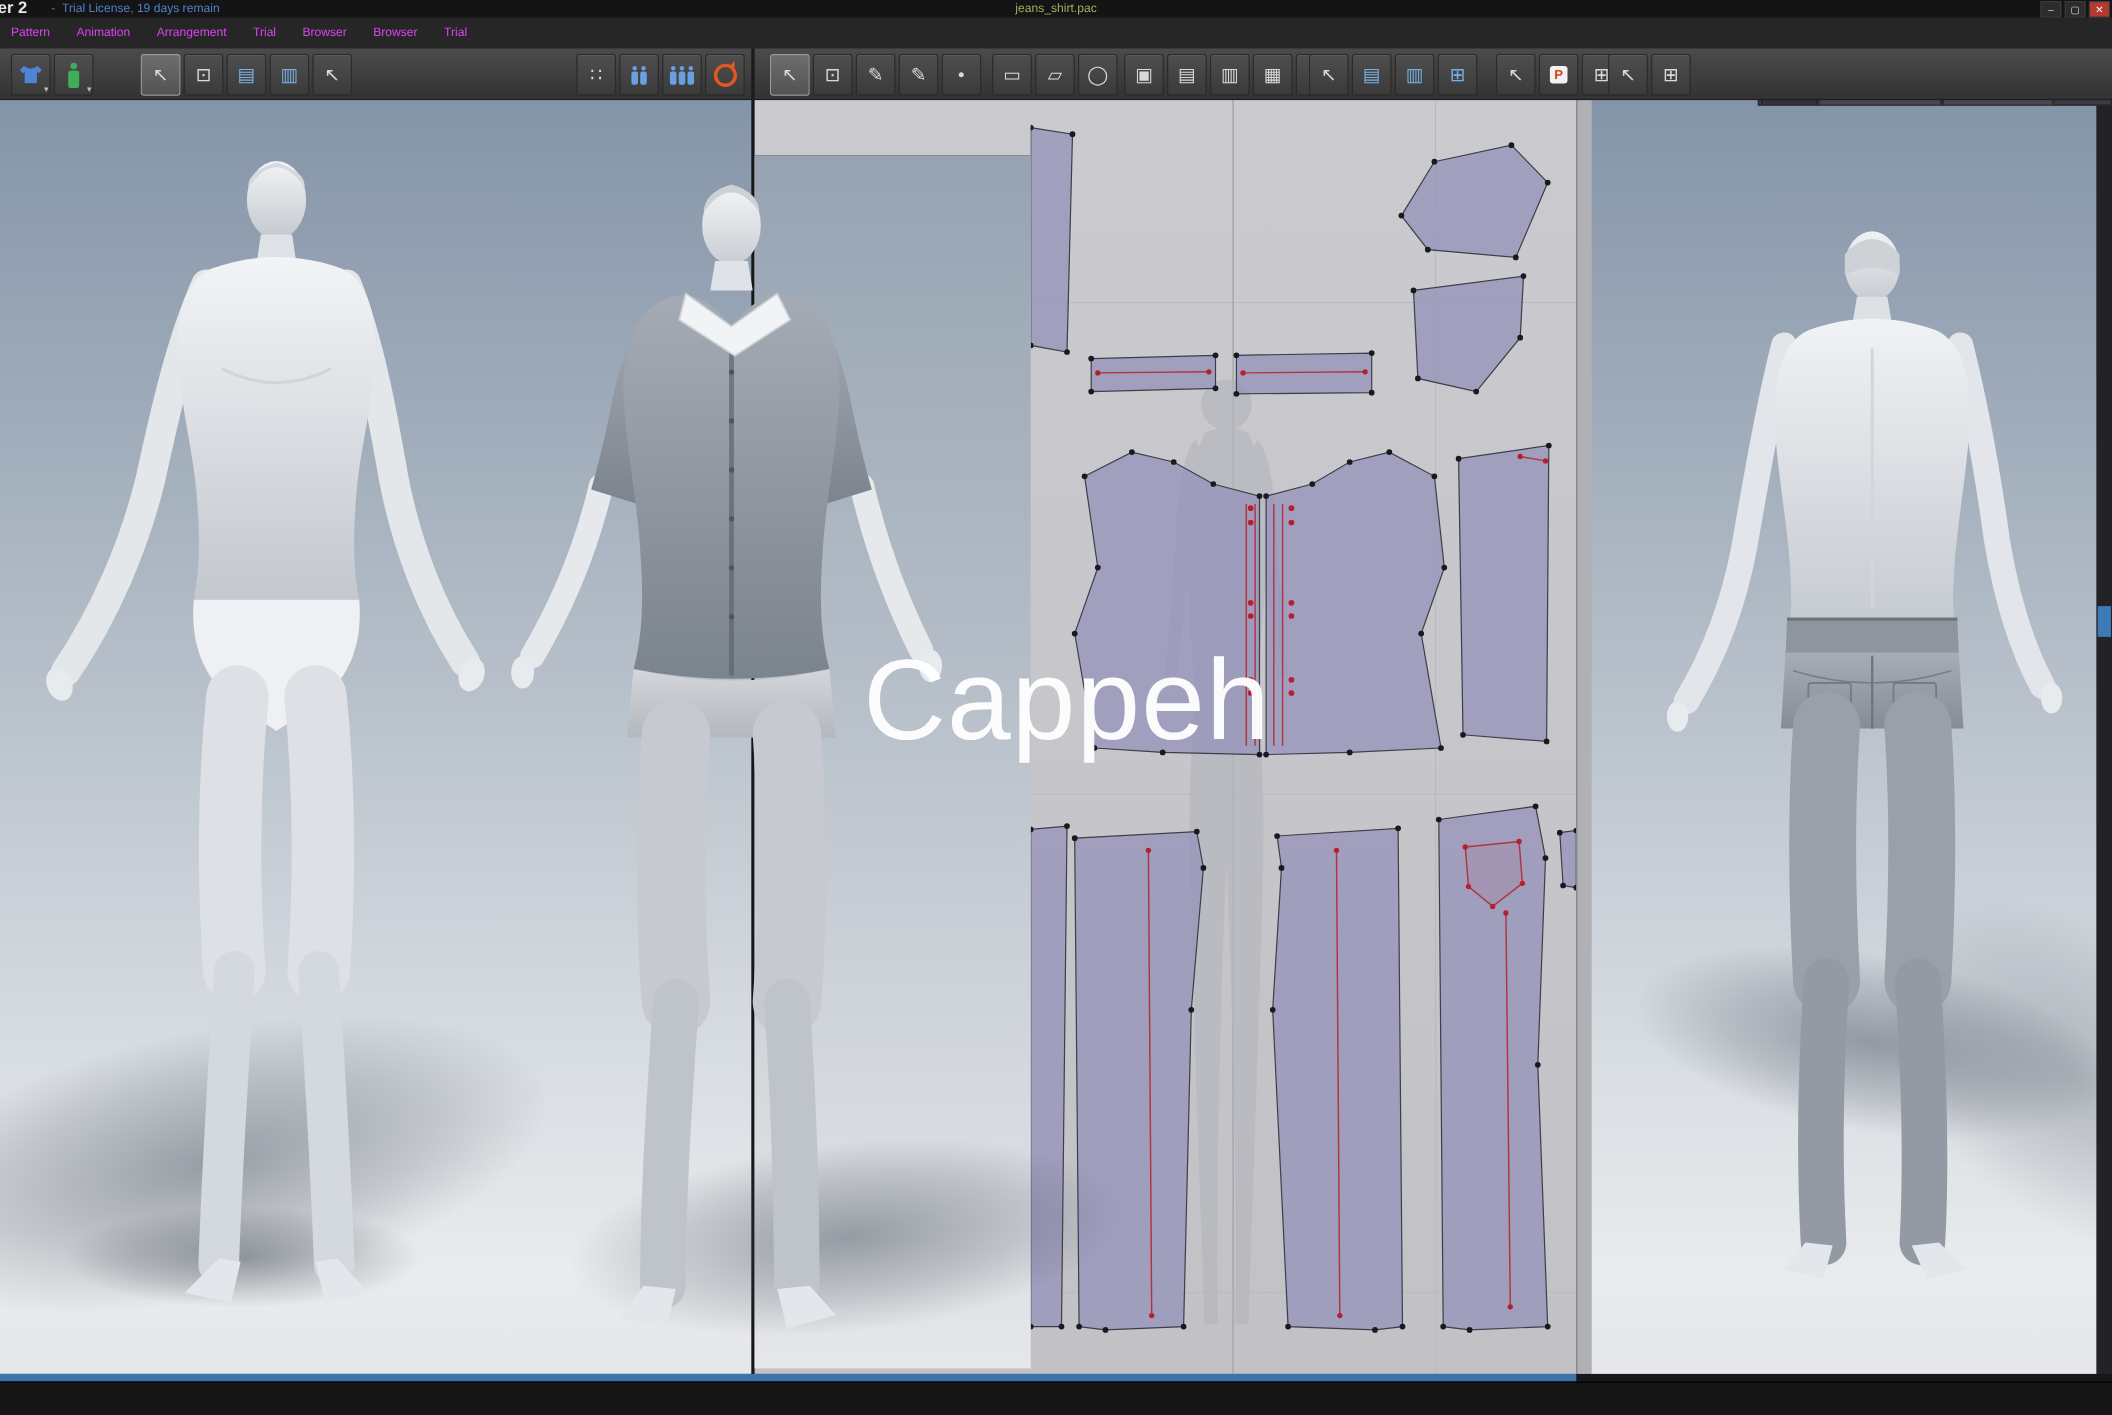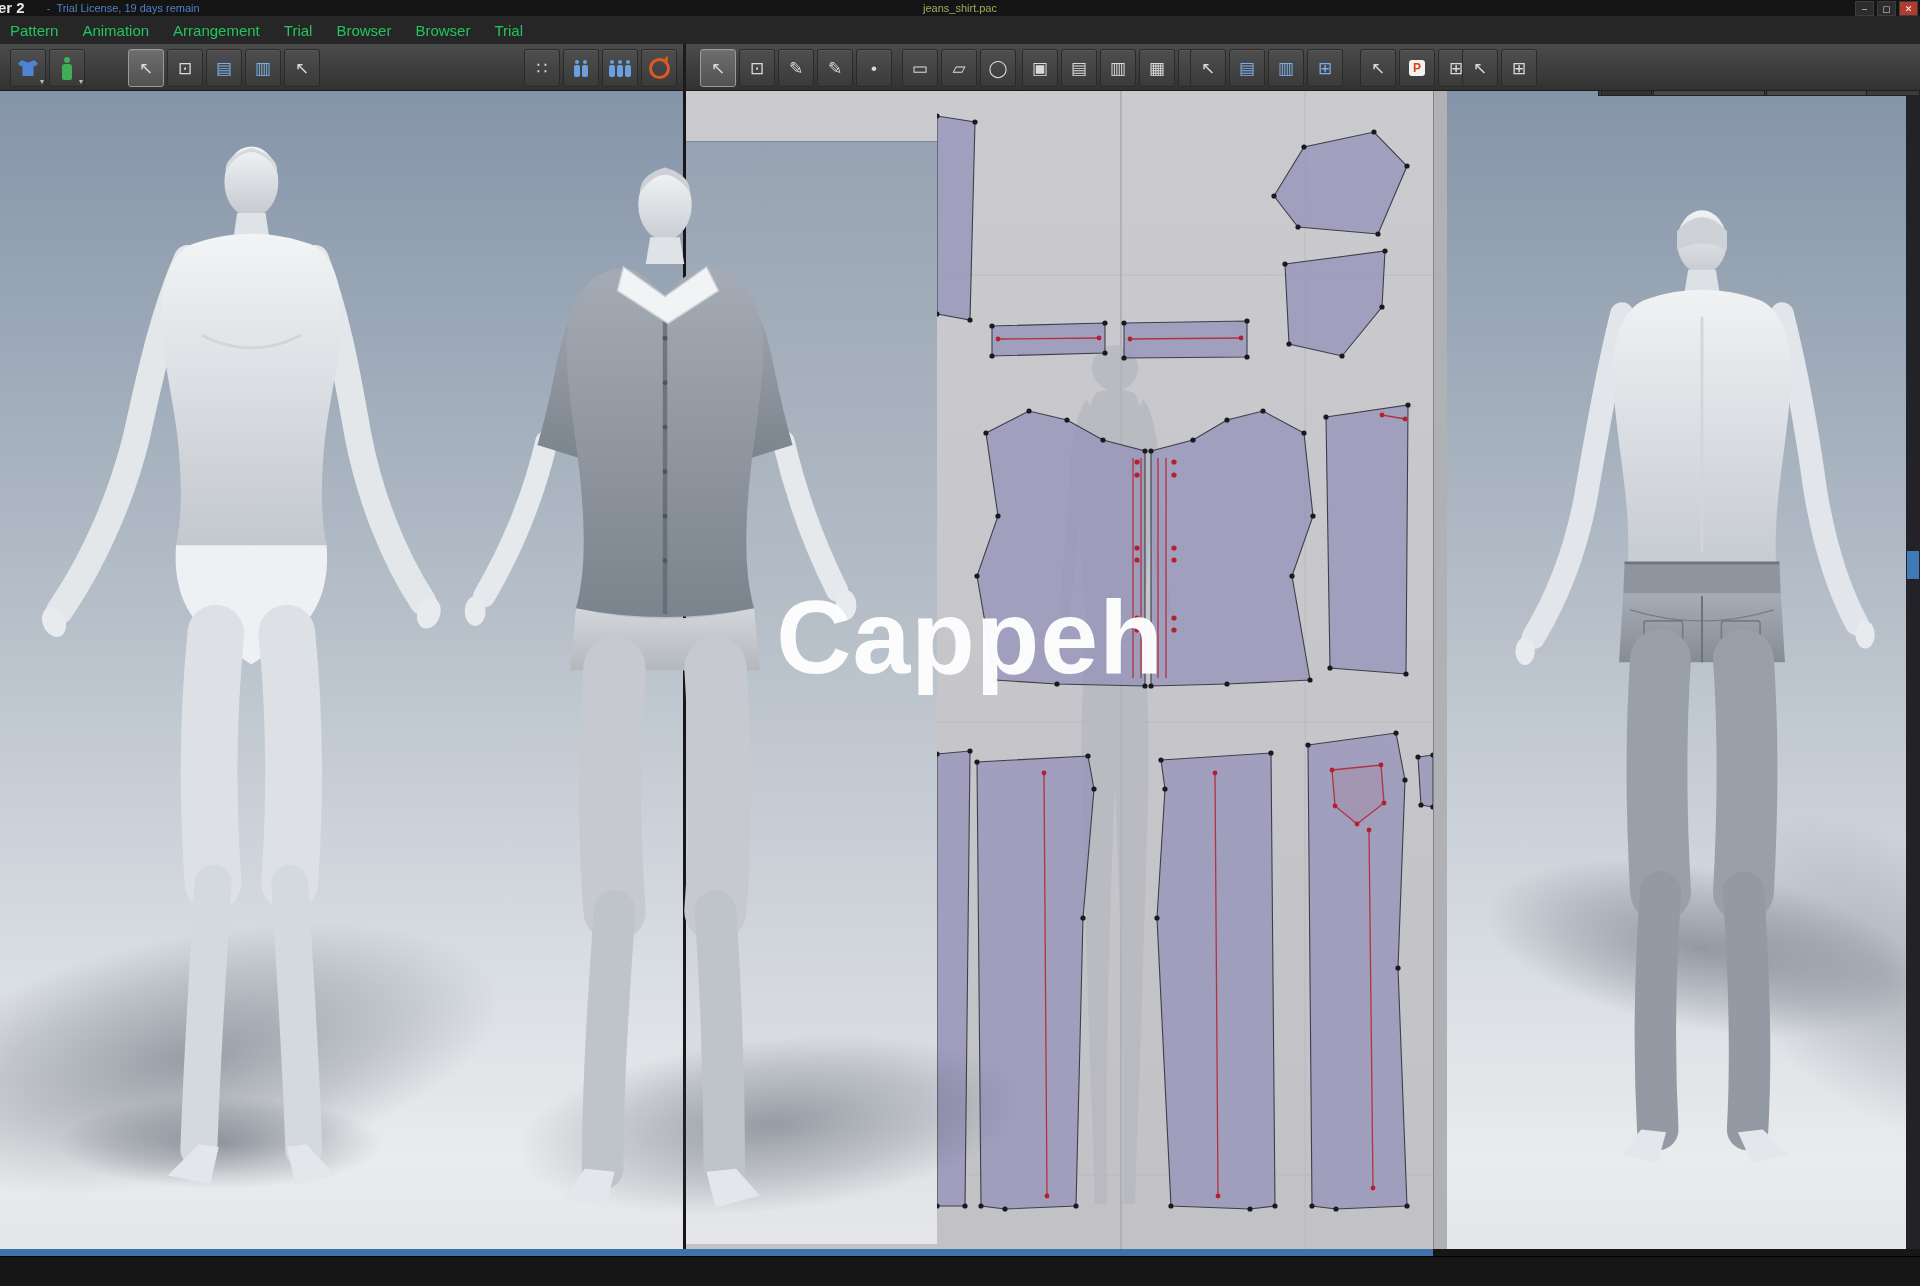--- a/index.html
+++ b/index.html
@@ -13,21 +13,21 @@
   .lic-sep{color:#4f81c7;margin:0 6px 0 22px}
   .license{color:#4f81c7}
   .filename{position:absolute;left:50%;transform:translateX(-50%);color:#a4ab5e}
   .win-controls{position:absolute;right:2px;top:1px;display:flex;gap:3px}
   .win-btn{width:17px;height:13px;display:flex;align-items:center;justify-content:center;
            font-size:9px;color:#ddd;background:#2c2c2c;border:1px solid #3c3c3c}
   .win-btn.close{background:#b23a2e;color:#fff}
 
   .menubar{position:absolute;left:0;top:16px;width:1920px;height:28px;background:#262626;
            display:flex;align-items:center;gap:24px;padding-left:10px;z-index:10}
-  .menu-item{font-size:15px;color:#22c55e;cursor:default}
+  .menu-item{font-size:11px;color:#d946ef;cursor:default}
 
   .toolbar{position:absolute;left:0;top:44px;width:1920px;height:46px;
            background:linear-gradient(#4b4b4b,#323232);border-bottom:1px solid #1d1d1d;z-index:10}
   .tb-group{position:absolute;top:5px;display:flex;gap:3px}
   .tb-btn{width:34px;height:36px;display:flex;align-items:center;justify-content:center;
           border-radius:3px;font-size:17px;color:#d9d9d9;background:linear-gradient(#4e4e4e,#3a3a3a);
           border:1px solid #2a2a2a;box-shadow:inset 0 1px 0 rgba(255,255,255,.07);position:relative}
   .tb-btn.active{background:linear-gradient(#6e6e6e,#525252);border-color:#9a9a9a}
   .tb-btn .caret{position:absolute;right:1px;bottom:0;font-size:8px;color:#bdbdbd}
   .c-blue{color:#79b0e8}
@@ -86,21 +86,21 @@
   
   .ob-panel{position:absolute;left:1598px;top:49px;width:322px;z-index:9;font-size:11px}
   .ob-title{height:22px;background:linear-gradient(#7db1e0,#3e78ad);color:#f2f7fc;
       display:flex;align-items:center;padding-left:8px;border:1px solid #2b5a86;border-bottom:none}
   .ob-tabs{display:flex;background:#3c3c40;border:1px solid #222;padding:2px 2px 0 2px;gap:1px}
   .ob-tab{padding:3px 9px 4px 9px;background:#48484c;color:#d4d4d4;border:1px solid #1f1f1f;border-bottom:none}
   .ob-tab.active{background:#323236;color:#fff}
 
   
   .watermark{position:absolute;left:620px;top:585px;width:700px;text-align:center;
-      font-size:104px;font-weight:bold;color:#fff;opacity:.96;letter-spacing:1px;line-height:1;z-index:8}
+      font-size:104px;font-weight:normal;color:#fff;opacity:.96;letter-spacing:1px;line-height:1;z-index:8}
 </style>
 </head>
 <body>
 
 <div class="titlebar">
   <span class="app-name">er 2</span>
   <span class="lic-sep">-</span>
   <span class="license">Trial License, 19 days remain</span>
   <span class="filename">jeans_shirt.pac</span>
   <div class="win-controls" id="win-controls">

